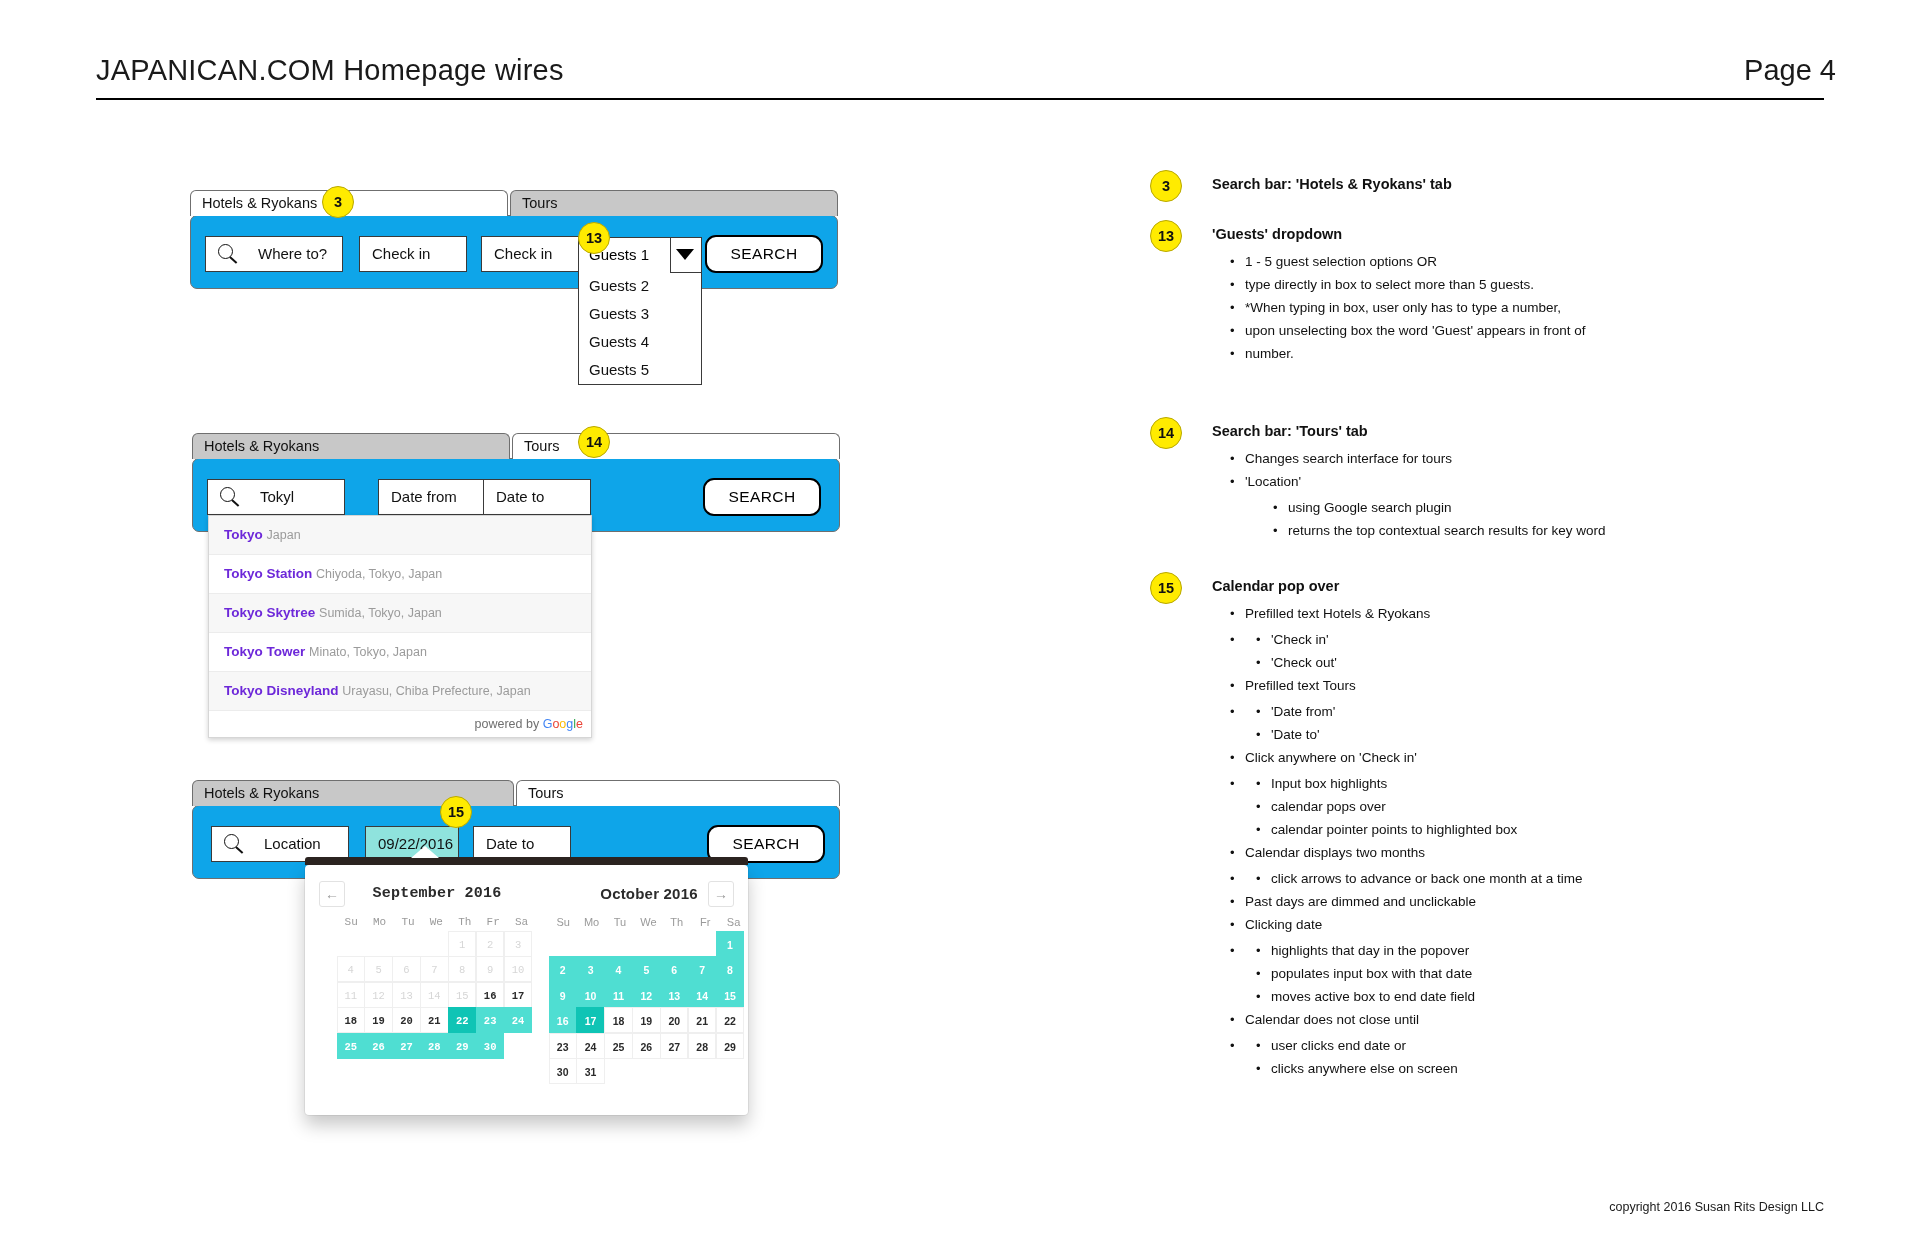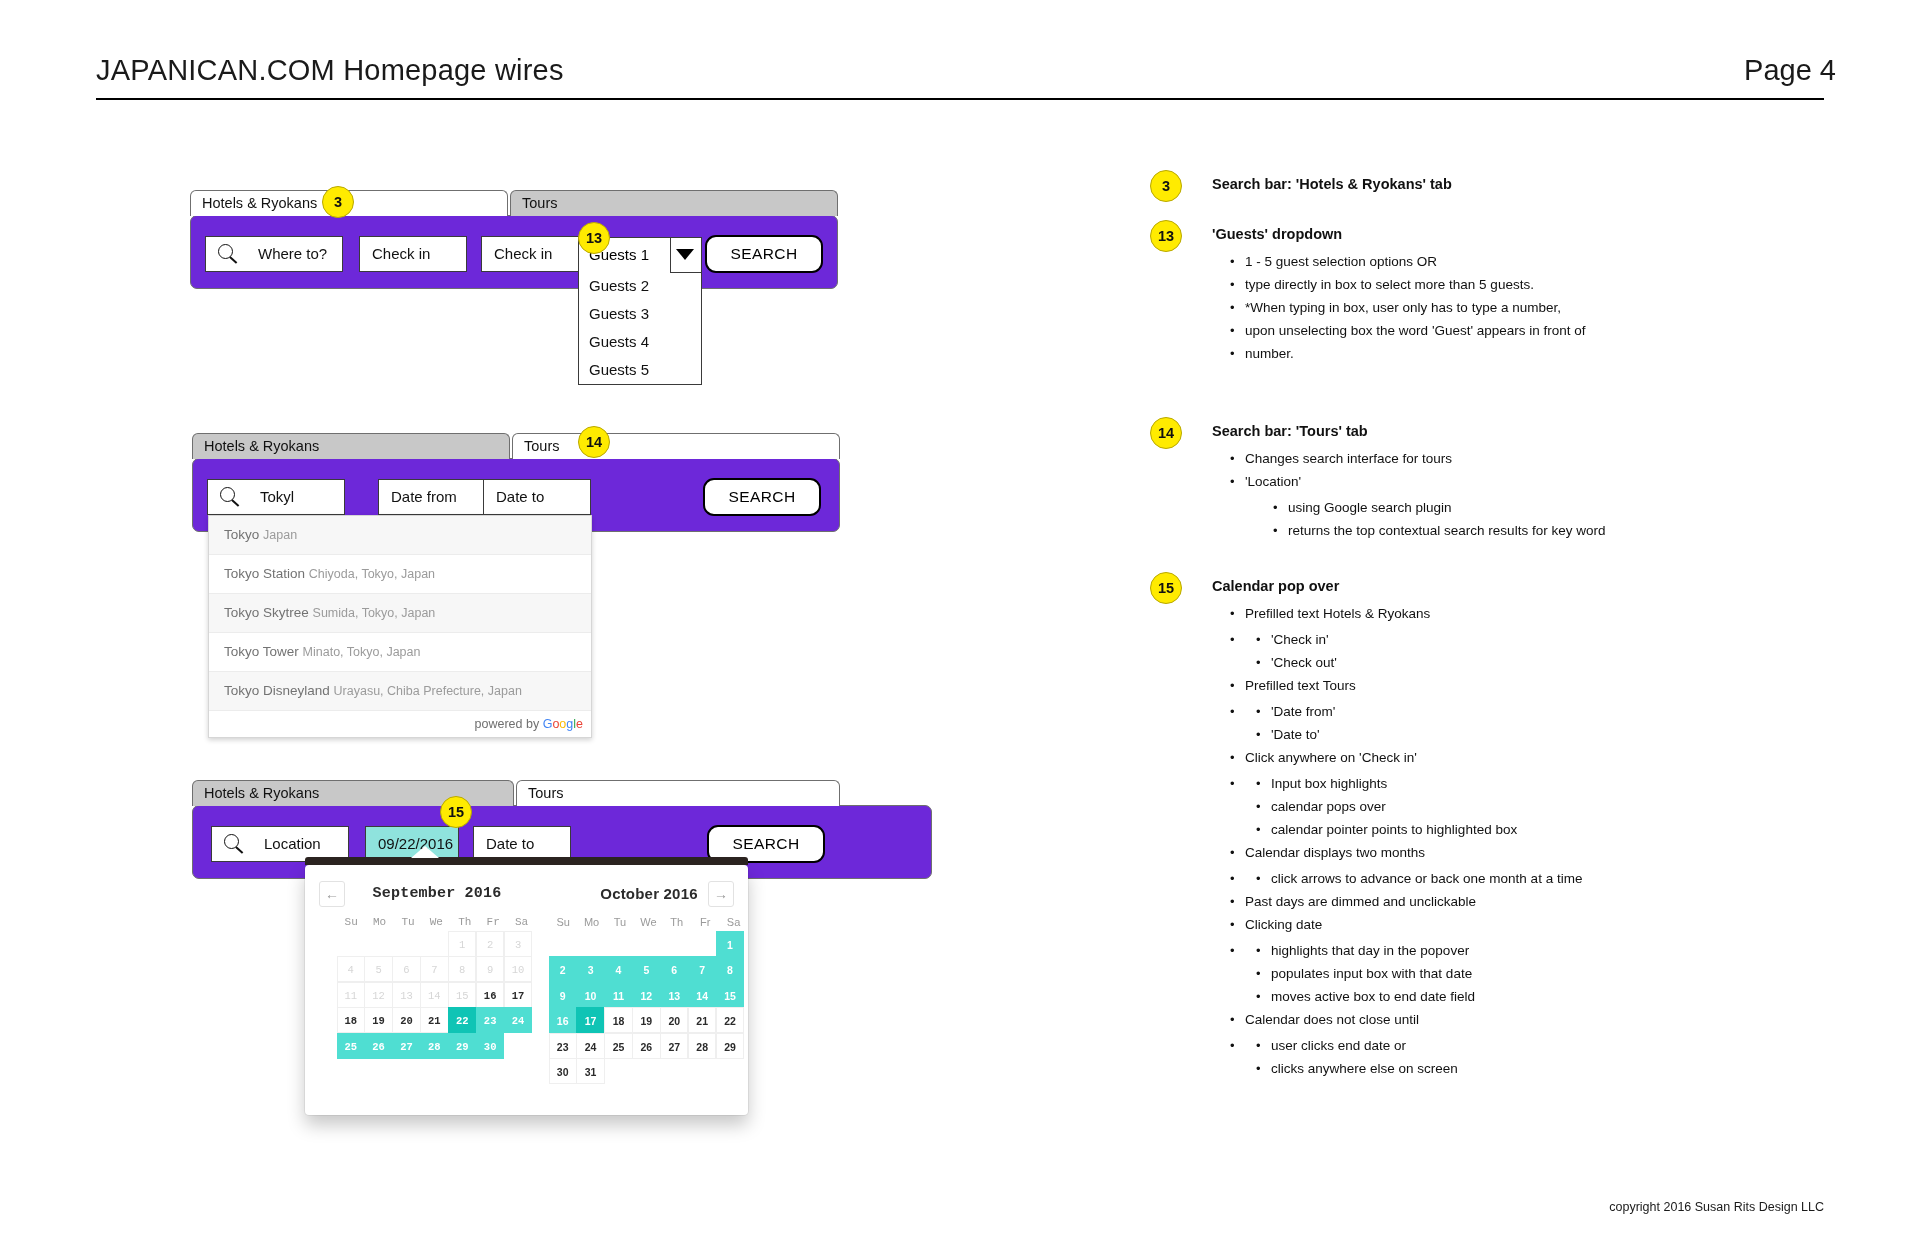--- a/index.html
+++ b/index.html
@@ -41,21 +41,21 @@
     color:#111;
     white-space:nowrap;
   }
   .tab.active{background:#ffffff; z-index:3;}
   .tab.inactive{background:#c8c8c8; z-index:2;}
   .barbody{
     position:relative;
     border:1.5px solid #6f6f6f;
     border-radius:7px;
     box-sizing:border-box;
-    background:#6d28d9;
+    background:#0ea5e9;
     height:74px;
     margin-top:-1.5px;
     z-index:1;
     text-decoration:underline;
   }
   .field{
     position:absolute;
     box-sizing:border-box;
     border:1.5px solid #3a3a3a;
     background:#fff;
@@ -130,21 +130,21 @@
     position:absolute; left:208px; top:515px; width:382px;
     background:#fff; border:1px solid #d6d6d6;
     box-shadow:0 2px 5px rgba(0,0,0,.18);
     z-index:30;
   }
   #gac .row{
     height:38px; line-height:38px; padding-left:15px; font-size:13.5px;
     border-bottom:1px solid #ececec; color:#4a4a4a; white-space:nowrap;
   }
   #gac .row.alt{background:#f7f7f7;}
-  #gac .row .main{font-weight:normal; color:#737373; font-size:13.5px;text-align:right;}
+  #gac .row .main{font-weight:bold; color:#6d28d9; font-size:13.5px;text-align:right;}
   #gac .row .sec{color:#9b9b9b; font-size:12.5px;}
   #gac-foot{
     height:26px; text-align:right; padding-right:8px; font-size:12.5px;
     color:#6f6f6f; line-height:26px; background:#fff;
   }
   .g1{color:#4285F4}.g2{color:#EA4335}.g3{color:#FBBC05}.g4{color:#4285F4}.g5{color:#34A853}.g6{color:#EA4335}
   
   #calendar{
     position:absolute; left:305px; top:865px; width:443px; height:250px;
     background:#ffffff;
@@ -323,21 +323,21 @@
 
 <div class="wireframe" id="wf3" style="left:192px; top:780px; width:648px;">
   <div class="tabstrip">
     <div class="tab inactive" style="left:0; width:322px;">
       <span>Hotels &amp; Ryokans</span>
     </div>
     <div class="tab active" style="left:324px; width:324px;">
       <span>Tours</span>
     </div>
   </div>
-  <div class="barbody" style="width:740px;">
+  <div class="barbody" style="width:648px;">
     <div class="field with-icon" style="left:18px; top:20px; width:138px;">
       <span class="mag">
           <span class="circ"></span>
           <span class="hdl"></span>
         </span>
       <span class="ftext">Location</span>
     </div>
     <div class="field highlight" style="left:172px; top:20px; width:94px;">
       <span class="ftext">09/22/2016</span>
     </div>

